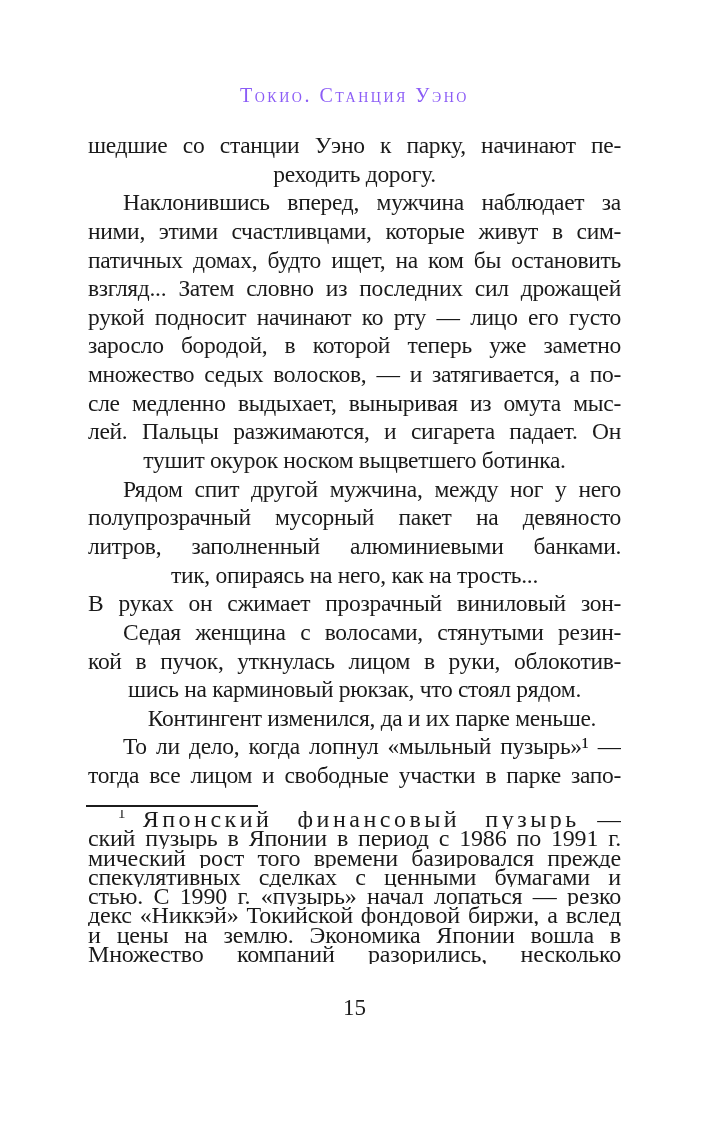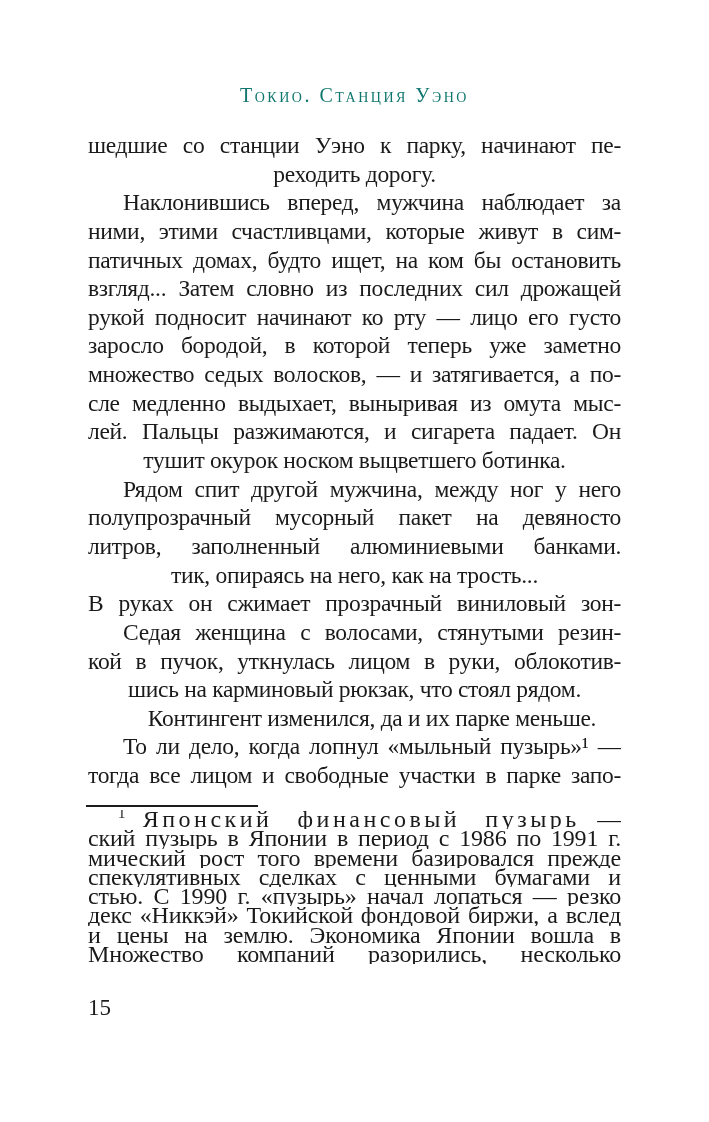--- a/index.html
+++ b/index.html
@@ -16,21 +16,21 @@
   .running-header {
     position: absolute;
     top: 84px;
     left: 88px;
     width: 533px;
     text-align: center;
     font-variant: small-caps;
     font-weight: 400;
     font-size: 20px;
     letter-spacing: 2.5px;
-    color: #0f766e;
+    color: #8b5cf6;
   }
   .body-text {
     position: absolute;
     top: 131px;
     left: 88px;
     width: 533px;
     font-size: 23.5px;
     line-height: 28.65px;
     letter-spacing: -0.3px;
     font-family: Liberation Serif, serif;
@@ -57,20 +57,21 @@
   }
   .fn-line { height: 19.3px; overflow: hidden; text-align: justify; text-align-last: justify; }
   .fn-line.indent { text-indent: 30px; }
   .fn-term { letter-spacing: 3.5px; word-spacing: 4px; }
   sup.fn-marker { font-size: 0.62em; vertical-align: super; line-height: 0; }
   .page-number {
     position: absolute;
     top: 995px;
     left: 88px;
     width: 533px;
+    text-align: center;
     font-size: 23px;
     font-weight: 400;
     color: #1d1d1d;
   }
 </style>
 </head>
 <body>
 
 <div class="page">
 

